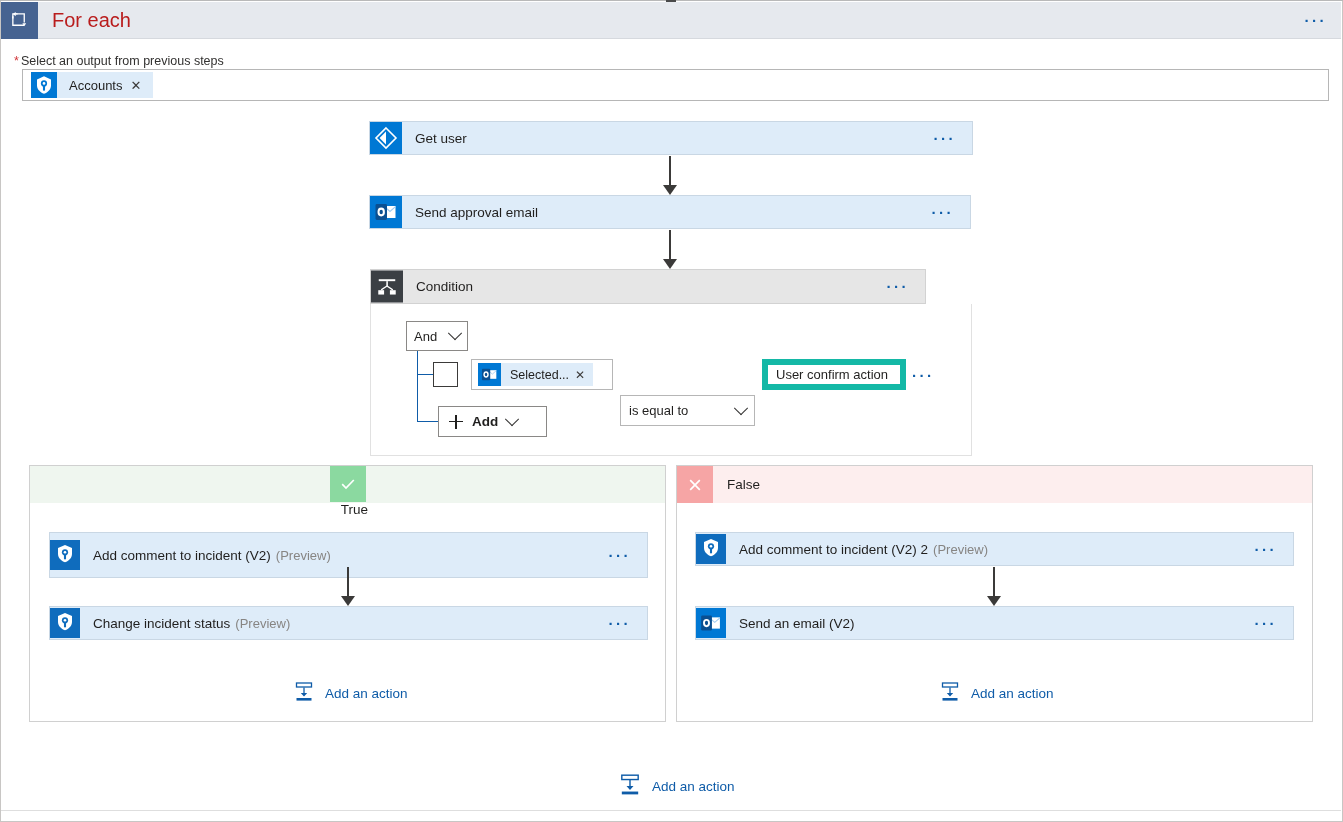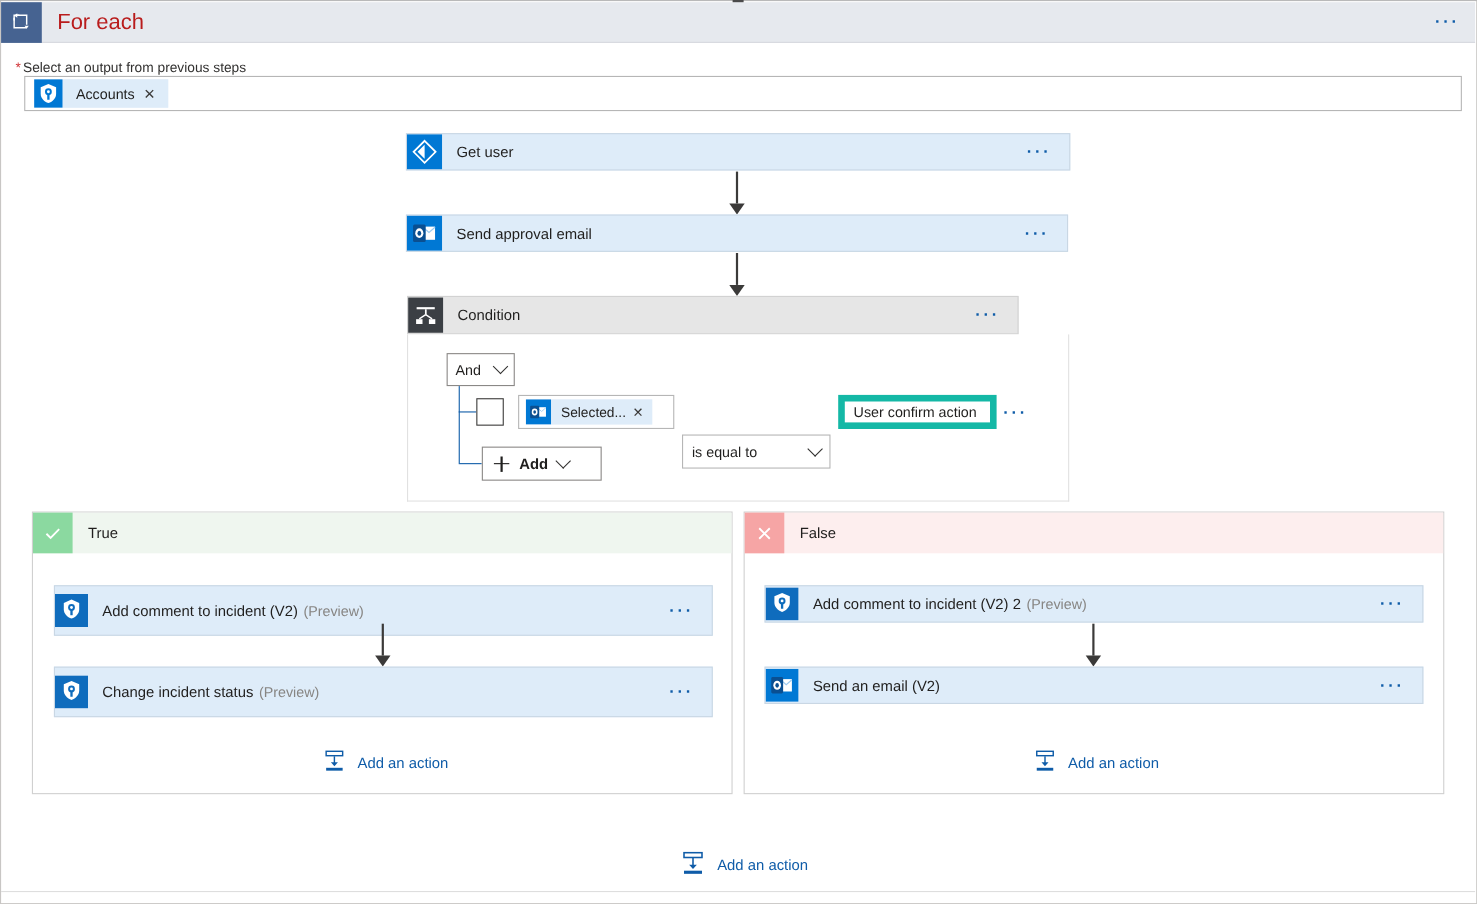--- a/index.html
+++ b/index.html
@@ -326,21 +326,21 @@
     background: #ffffff;
   }
   .branch-head {
     position: absolute;
     left: 0; top: 0;
     height: 37px;
     display: flex; align-items: center;
     box-sizing: border-box;
     width: 100%;
   }
-  .branch-head.true { background: #eff6ef; }
+  .branch-head.true { background: #eff6ef; flex-direction: column; }
   .branch-head.false { background: #fdeeee; }
   .branch-head .hico {
     width: 36px; height: 37px;
     flex: 0 0 36px;
     display: flex; align-items: center; justify-content: center;
   }
   .branch-head.true .hico { background: #8bd9a0; }
   .branch-head.false .hico { background: #f6a5a5; }
   .branch-head .hlabel {
     margin-left: 14px;
@@ -532,21 +532,21 @@
     <div class="card-title">Add comment to incident (V2)</div>
     <div class="card-sub">(Preview)</div>
     <div class="card-dots">···</div>
   </div>
 
   <div class="conn" style="left:341px; top:567px; height:39px;">
     <div class="stem" style="height:29px;"></div>
     <div class="head" style="top:29px;"></div>
   </div>
 
-  <div class="card small" style="left:49px; top:606px; width:599px; height:46px;">
+  <div class="card small" style="left:49px; top:606px; width:599px; height:34px;">
     <div class="card-ico">
       <svg width="30" height="30" viewBox="0 0 30 30">
         <rect width="30" height="30" fill="#0f6cbd"></rect>
         <path d="M15 5 L22 8.1 V13.8 C22 18 18.9 21 15 22.3 C11.1 21 8 18 8 13.8 V8.1 Z" fill="#ffffff"></path>
         <circle cx="15" cy="12.3" r="3.1" fill="#0f6cbd"></circle>
         <circle cx="15" cy="12.3" r="1.3" fill="#ffffff"></circle>
         <path d="M15 14.5 L15 19.3" stroke="#0f6cbd" stroke-width="2.1" fill="none"></path>
       </svg>
     </div>
     <div class="card-title">Change incident status</div>

